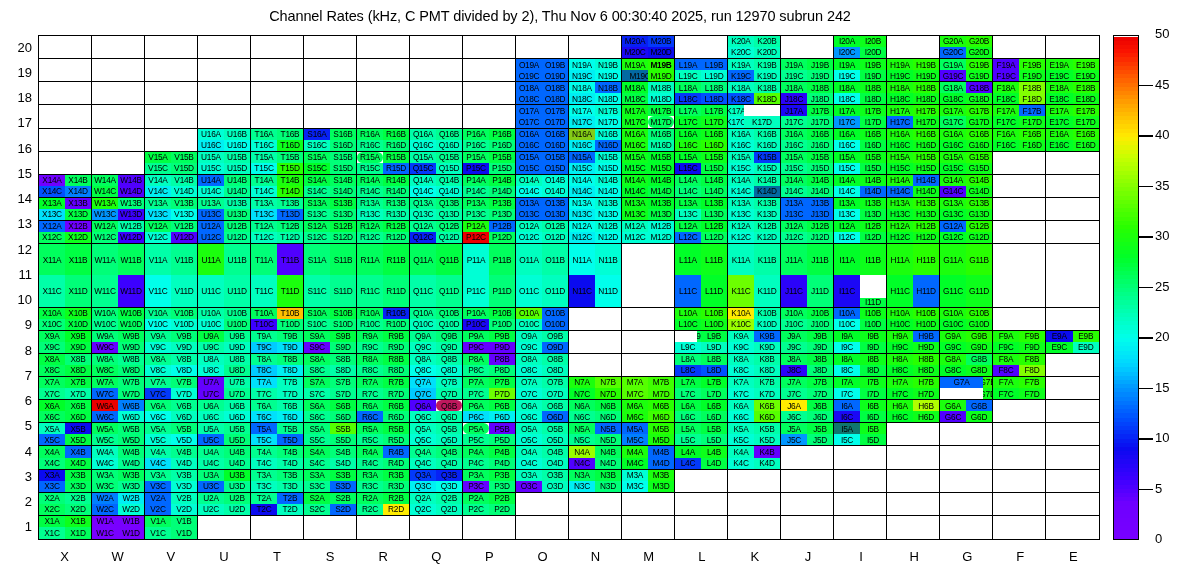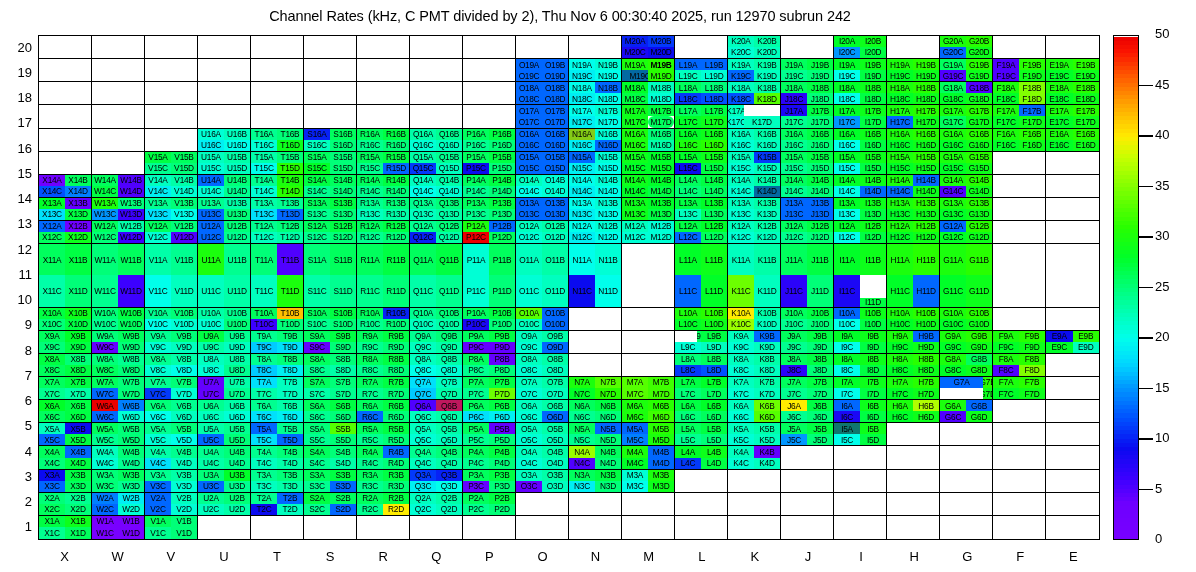--- a/index.html
+++ b/index.html
@@ -677,21 +677,21 @@
           <div class="pix" style="background: rgb(0, 255, 235);">T15C</div>
           <div class="pix" style="background: rgb(40, 255, 0);">T15D</div>
         </div>
         <div class="colcell">
           <div class="pix" style="background: rgb(0, 255, 93);">S15A</div>
           <div class="pix" style="background: rgb(0, 255, 120);">S15B</div>
           <div class="pix" style="background: rgb(0, 255, 40);">S15C</div>
           <div class="pix" style="background: rgb(0, 255, 120);">S15D</div>
         </div>
         <div class="colcell">
-          <div class="pix" style="background: rgb(0, 255, 93);">R15A</div>
+          <div class="pix" style="background: rgb(0, 255, 93); border-radius: 6px;">R15A</div>
           <div class="pix" style="background: rgb(0, 255, 67);">R15B</div>
           <div class="pix" style="background: rgb(0, 255, 144);">R15C</div>
           <div class="pix" style="background: rgb(0, 103, 255);">R15D</div>
         </div>
         <div class="colcell">
           <div class="pix" style="background: rgb(0, 255, 168);">Q15A</div>
           <div class="pix" style="background: rgb(0, 255, 144);">Q15B</div>
           <div class="pix" style="background: rgb(3, 57, 250);">Q15C</div>
           <div class="pix" style="background: rgb(0, 255, 191);">Q15D</div>
         </div>
@@ -1764,21 +1764,21 @@
           <div class="pix" style="background: rgb(0, 255, 120);">S6D</div>
         </div>
         <div class="colcell">
           <div class="pix" style="background: rgb(0, 255, 93);">R6A</div>
           <div class="pix" style="background: rgb(0, 255, 67);">R6B</div>
           <div class="pix" style="background: rgb(0, 103, 255);">R6C</div>
           <div class="pix" style="background: rgb(0, 255, 120);">R6D</div>
         </div>
         <div class="colcell">
           <div class="pix" style="background: rgb(80, 0, 255);">Q6A</div>
-          <div class="pix" style="background: #be185d;">Q6B</div>
+          <div class="pix" style="background: #be185d; border-radius: 6px;">Q6B</div>
           <div class="pix" style="background: rgb(0, 255, 191);">Q6C</div>
           <div class="pix" style="background: rgb(0, 255, 168);">Q6D</div>
         </div>
         <div class="colcell">
           <div class="pix" style="background: rgb(0, 255, 93);">P6A</div>
           <div class="pix" style="background: rgb(0, 255, 67);">P6B</div>
           <div class="pix" style="background: rgb(0, 224, 251);">P6C</div>
           <div class="pix" style="background: rgb(0, 239, 243);">P6D</div>
         </div>
         <div class="colcell">
@@ -1889,21 +1889,21 @@
           <div class="pix" style="background: rgb(0, 255, 144);">R5C</div>
           <div class="pix" style="background: rgb(0, 255, 120);">R5D</div>
         </div>
         <div class="colcell">
           <div class="pix" style="background: rgb(0, 255, 191);">Q5A</div>
           <div class="pix" style="background: rgb(0, 255, 168);">Q5B</div>
           <div class="pix" style="background: rgb(0, 255, 213);">Q5C</div>
           <div class="pix" style="background: rgb(0, 255, 191);">Q5D</div>
         </div>
         <div class="colcell">
-          <div class="pix" style="background: rgb(0, 255, 93);">P5A</div>
+          <div class="pix" style="background: rgb(0, 255, 93); border-radius: 6px;">P5A</div>
           <div class="pix" style="background: rgb(100, 0, 255);">P5B</div>
           <div class="pix" style="background: rgb(0, 255, 144);">P5C</div>
           <div class="pix" style="background: rgb(0, 255, 120);">P5D</div>
         </div>
         <div class="colcell">
           <div class="pix" style="background: rgb(0, 255, 191);">O5A</div>
           <div class="pix" style="background: rgb(0, 255, 168);">O5B</div>
           <div class="pix" style="background: rgb(0, 255, 213);">O5C</div>
           <div class="pix" style="background: rgb(0, 255, 191);">O5D</div>
         </div>

